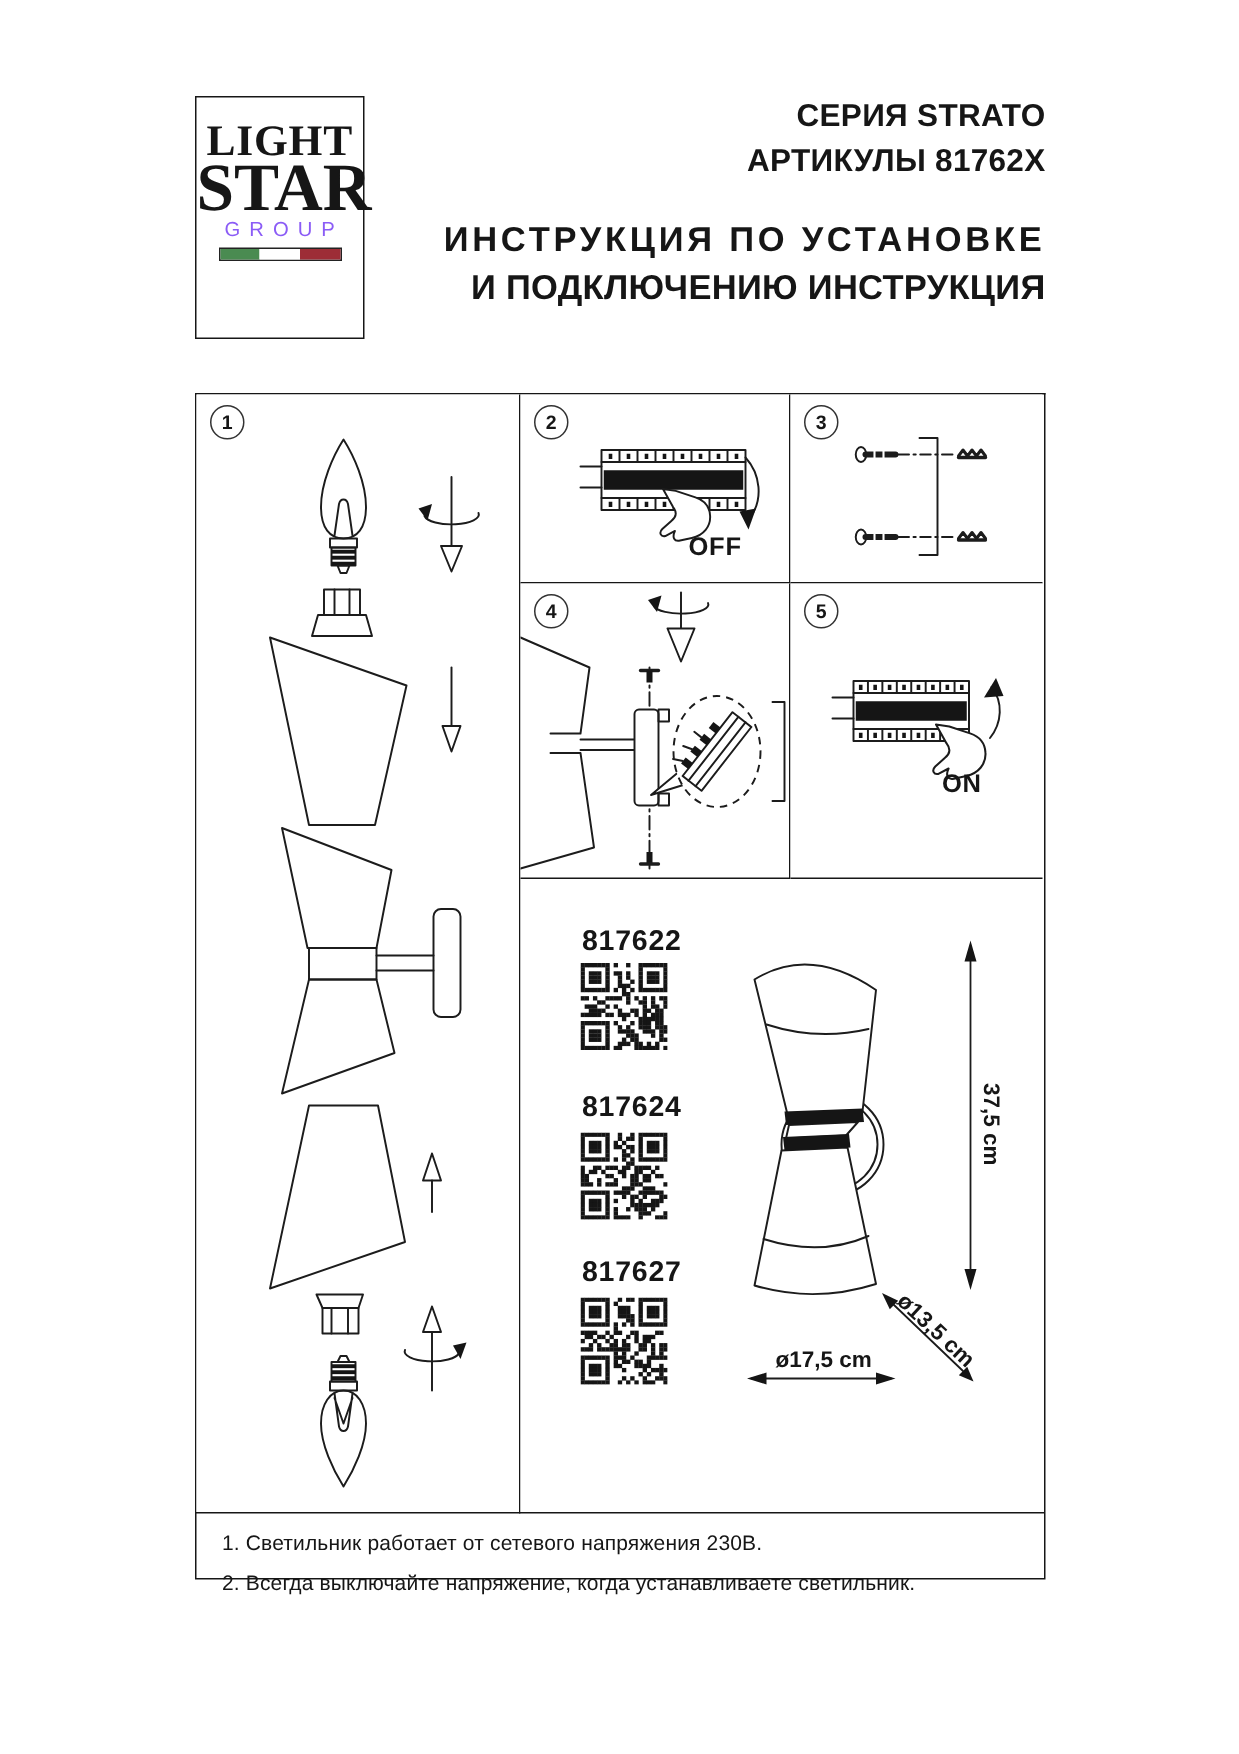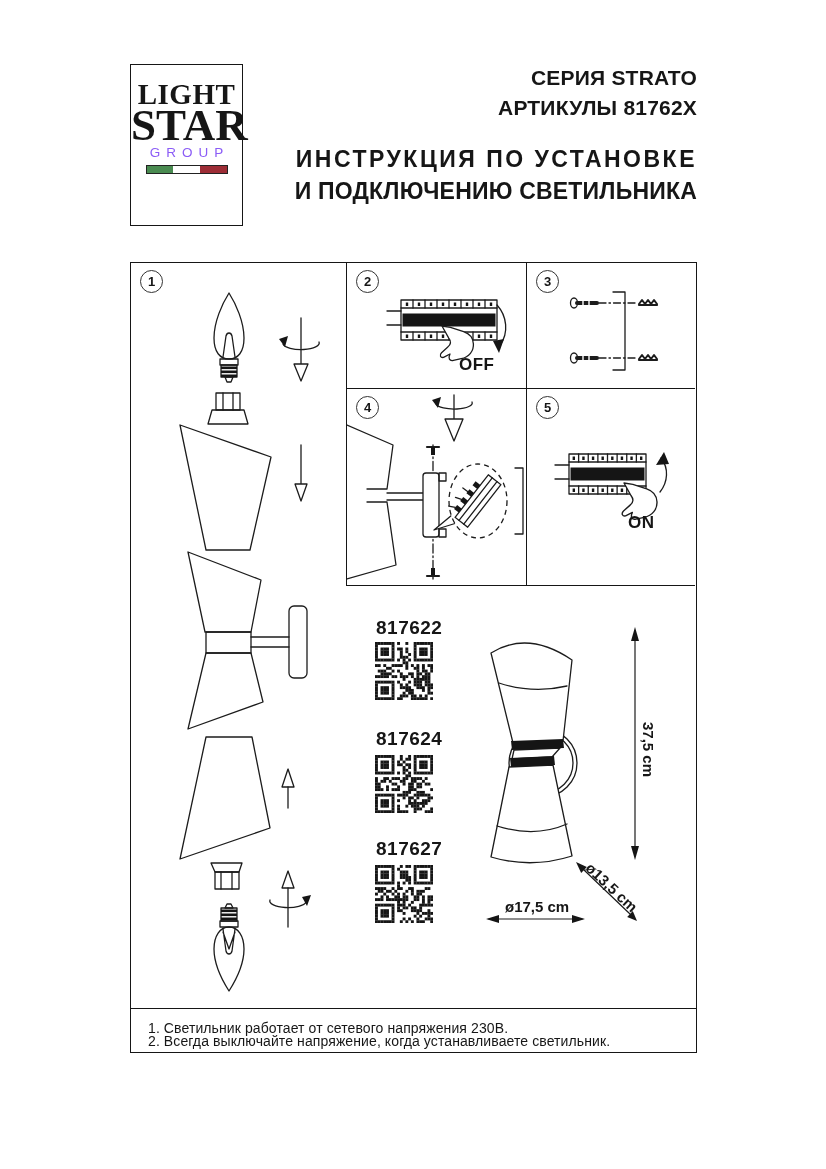--- a/index.html
+++ b/index.html
@@ -23,21 +23,21 @@
   .bt2{letter-spacing:0.2px;}
   
   .grid{left:130px;top:262px;width:567px;height:746px;border:1.6px solid #161616;
         border-bottom:none;box-sizing:border-box;}
   .panel{position:absolute;box-sizing:border-box;background:#fff;}
   .p1{left:0;top:0;width:216px;height:746px;border-right:1.5px solid #161616;}
   .p2{left:216px;top:0;width:180px;height:126px;border-right:1.5px solid #161616;border-bottom:1.5px solid #161616;}
   .p3{left:396px;top:0;width:168px;height:126px;border-bottom:1.5px solid #161616;}
   .p4{left:216px;top:126px;width:180px;height:197px;border-right:1.5px solid #161616;border-bottom:1.5px solid #161616;}
   .p5{left:396px;top:126px;width:168px;height:197px;border-bottom:1.5px solid #161616;}
-  .p6{left:204px;top:323px;width:348px;height:423px;}
+  .p6{left:216px;top:323px;width:348px;height:423px;}
   .stepnum{position:absolute;left:9px;top:7px;width:21px;height:21px;border:1.4px solid #333;
            border-radius:50%;font-size:13px;font-weight:bold;text-align:center;line-height:21px;}
   .panel svg{position:absolute;left:0;top:0;}
   svg .ln{fill:none;stroke:#1c1c1c;stroke-width:1.3;stroke-linejoin:round;stroke-linecap:round;}
   svg .fw{fill:#ffffff;stroke:#1c1c1c;stroke-width:1.3;stroke-linejoin:round;}
   svg .fd{fill:#151515;stroke:none;}
   .switch-label{position:absolute;font-size:17px;font-weight:bold;letter-spacing:0.5px;}
   
   .article{position:absolute;left:41px;font-size:19px;font-weight:bold;letter-spacing:0.5px;}
   .qr{position:absolute;left:40px;width:58px;height:58px;}
@@ -59,21 +59,21 @@
       <span id="flag-g" style="background: rgb(74, 139, 81);"></span>
       <span id="flag-w" style="background: rgb(255, 255, 255);"></span>
       <span id="flag-r" style="background: rgb(157, 45, 54);"></span>
     </div>
   </div>
 
   <div class="abs title-block">
     <div class="series">СЕРИЯ STRATO</div>
     <div class="series">АРТИКУЛЫ 81762X</div>
     <div class="big-title bt1">ИНСТРУКЦИЯ ПО УСТАНОВКЕ</div>
-    <div class="big-title bt2">И ПОДКЛЮЧЕНИЮ СВЕТИЛЬНИКА</div>
+    <div class="big-title bt2">И ПОДКЛЮЧЕНИЮ ИНСТРУКЦИЯ</div>
   </div>
 
   <div class="abs grid">
 
     <div class="panel p1">
       <div class="stepnum">1</div>
       <svg width="216" height="746" viewBox="0 0 216 746">
 
         <g>
           <path class="ln" d="M98,30 C91,41 83,59 83,75 C83,89 89,96 98,96 C107,96 113,89 113,75 C113,59 105,41 98,30 Z"></path>
@@ -1053,16 +1053,16 @@
         </g>
       </svg>
       <div class="dim" style="left:322px;top:136px;transform:rotate(90deg);transform-origin:0 0;">37,5 cm</div>
       <div class="dim" style="left:259px;top:273px;transform:rotate(43deg);transform-origin:0 0;">ø13,5 cm</div>
       <div class="dim" style="left:170px;top:312px;">ø17,5 cm</div>
     </div>
   </div>
 
   <div class="abs notes">
     <div class="note" style="top:11px;">1. Светильник работает от сетевого напряжения 230В.</div>
-    <div class="note" style="top:24px;">2. Всегда выключайте напряжение, когда устанавливаете светильник.</div>
+    <div class="note" style="top:38px;">2. Всегда выключайте напряжение, когда устанавливаете светильник.</div>
   </div>
 
 </div>
 
 </body></html>

